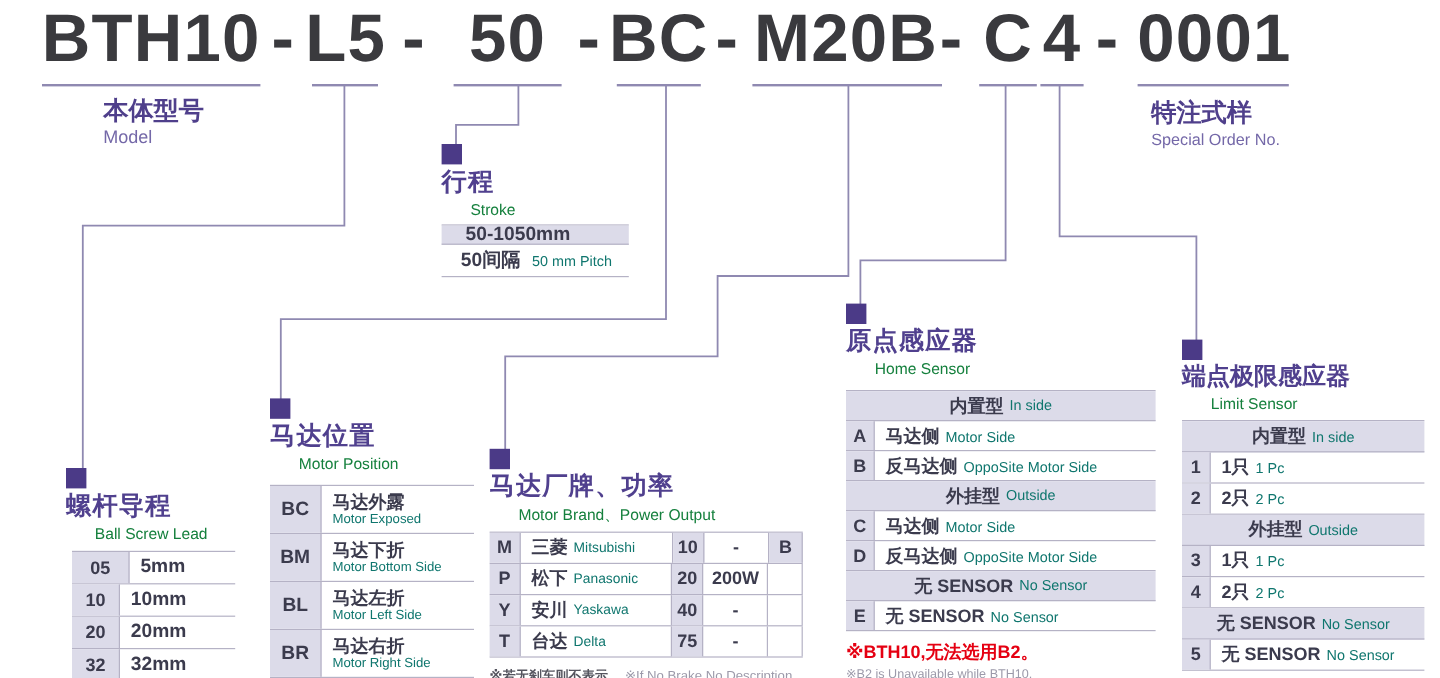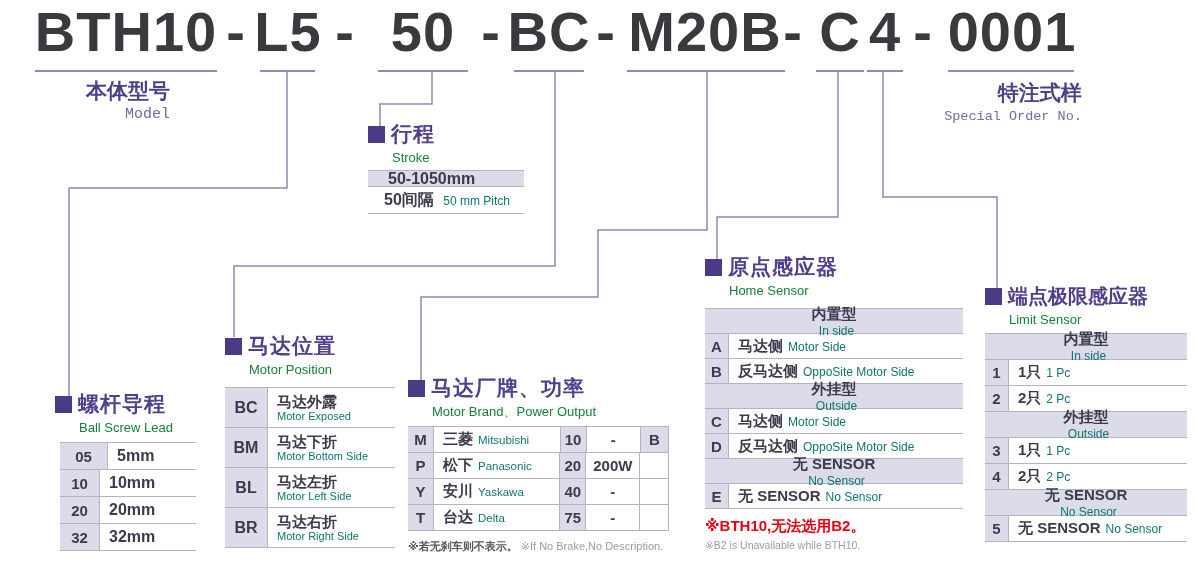--- a/index.html
+++ b/index.html
@@ -4,40 +4,40 @@
 <style>
   html,body{margin:0;padding:0;background:#ffffff;}
   #canvas{
     position:relative;width:1200px;height:565px;background:#ffffff;overflow:hidden;
     font-family:"Liberation Sans","DejaVu Sans",sans-serif;color:#3b3b4d;
   }
   
   .seg{position:absolute;top:-4px;transform:translateX(-50%);font-size:56px;font-weight:bold;
        color:#3a3a3e;line-height:72px;letter-spacing:1px;white-space:nowrap;}
   .useg{position:absolute;top:70px;height:2px;background:#8f89b1;}
-  .mlabel{position:absolute;text-align:right;transform:translateX(-50%);white-space:nowrap;font-family:Liberation Mono, monospace;}
+  .mlabel{position:absolute;text-align:left;transform:translateX(-50%);white-space:nowrap;}
   .mlabel .zh{font-size:21px;font-weight:bold;color:#4f3f8b;display:block;line-height:26px;}
   .mlabel .en{font-size:15px;color:#7468a8;display:block;line-height:18px;}
   
   #wires{position:absolute;left:0;top:0;pointer-events:none;}
   
   .section{position:absolute;}
-  .sec-head{display:flex;align-items:center;white-space:nowrap;}
+  .sec-head{display:flex;white-space:nowrap;flex-direction:column;}
   .sq{width:17px;height:17px;background:#4b3a87;margin-right:6px;flex:0 0 auto;}
   .sec-zh{font-size:21px;font-weight:bold;color:#50408e;letter-spacing:1px;}
   .sec-en{font-size:13px;color:#15803d;padding-left:24px;line-height:17px;margin-top:1px;white-space:nowrap;}
   
   .tbl{border-top:1px solid #b5b2c5;}
   .trow{display:flex;align-items:center;border-bottom:1px solid #b5b2c5;box-sizing:border-box;}
   .cell-code{background:#dcdbe9;align-self:stretch;display:flex;align-items:center;justify-content:center;
              font-weight:bold;font-size:15px;color:#3b3b4d;border-right:1px solid #b5b2c5;box-sizing:border-box;flex:0 0 auto;}
   .cell-val{padding-left:9px;white-space:nowrap;overflow:hidden;}
   .zh-t{font-size:15px;font-weight:bold;color:#3b3b4d;}
   .en-t{font-size:11px;color:#0f766e;margin-left:5px;}
-  .thead{background:#dcdbe9;justify-content:center;text-align:left;flex-direction:column;}
+  .thead{background:#dcdbe9;justify-content:center;text-align:left;}
   .two-line .zh-t{display:block;line-height:17px;}
   .two-line .en-t{display:block;line-height:12px;margin-left:0;}
   
   .stroke-row1{background:#dcdbe9;font-size:16px;font-weight:bold;color:#3b3b4d;}
   
   .note{font-size:11px;white-space:nowrap;margin-top:8px;}
   .note .nzh{color:#55555f;font-weight:bold;}
   .note .nen{color:#9c9aaa;}
   .note-red{color:#e50012;font-size:15px;font-weight:bold;margin-top:8px;white-space:nowrap;}
   .note-gray{color:#9c9aaa;font-size:10.5px;margin-top:3px;white-space:nowrap;}

